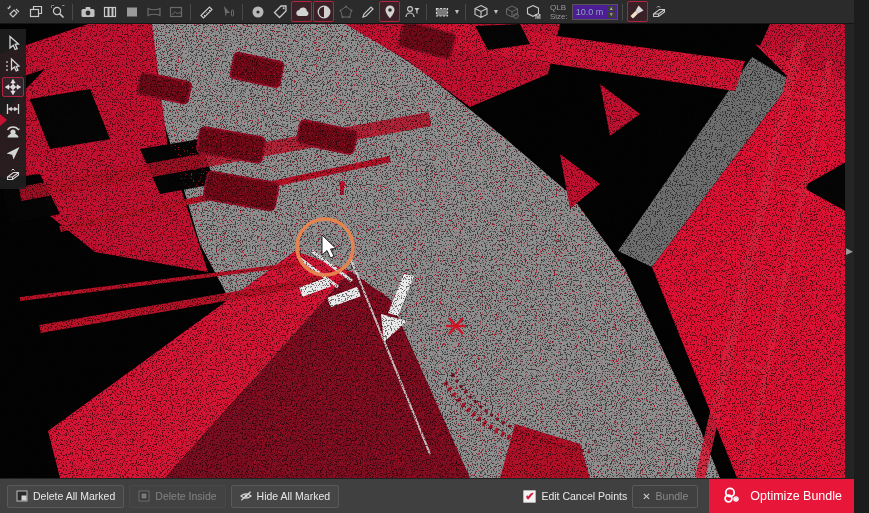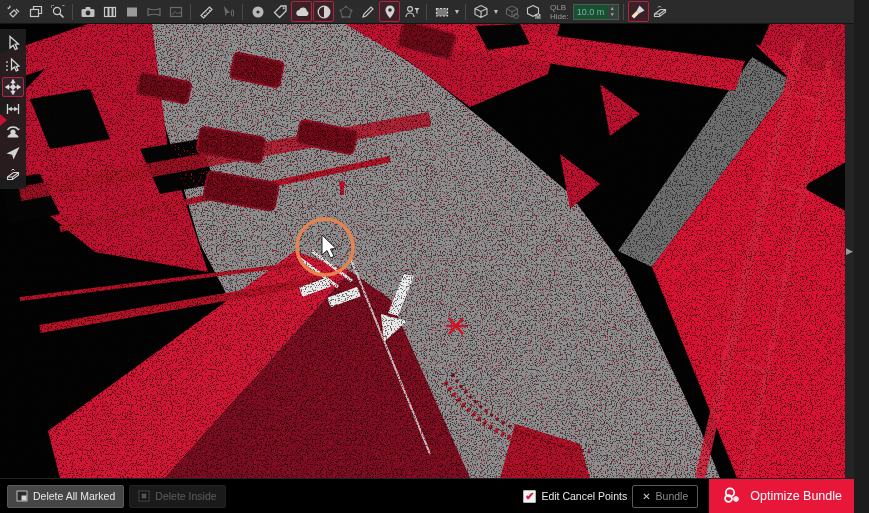--- a/index.html
+++ b/index.html
@@ -11,21 +11,21 @@
   .toolbar { height:24px; background:#2b2b2b; border-bottom:1px solid #151515;
              display:flex; align-items:center; padding:0 3px; gap:1px; flex:0 0 24px; }
   .tbtn { width:21px; height:21px; display:flex; align-items:center; justify-content:center;
           border:1px solid transparent; border-radius:2px; cursor:pointer; }
   .tbtn.hl { border-color:#b3233f; background:#3a2127; }
   .tbtn.dim { opacity:.4; }
   .tsep { width:1px; height:16px; background:#4a4a4a; margin:0 3px; }
   .caret { width:8px; height:21px; display:flex; align-items:center; justify-content:center;
            color:#bdbdbd; font-size:7px; cursor:pointer; }
   .qlb-label { color:#9a9a9a; font-size:8px; line-height:9px; margin:0 3px 0 5px; text-align:left; }
-  .qlb-input { width:46px; height:16px; background:#14532d; border:1px solid #555;
+  .qlb-input { width:46px; height:16px; background:#4c1d95; border:1px solid #555;
                color:#8fa3b8; font-size:9px; display:flex; align-items:center;
                padding:0 3px; justify-content:flex-start; position:relative; }
   .qlb-step { position:absolute; right:1px; top:1px; width:9px; height:12px;
               display:flex; flex-direction:column; gap:1px; }
   .qlb-step span { flex:1; background:#3d3d3d; font-size:5px; color:#aaa; line-height:5px; text-align:center; }
 
   
   .viewport { position:relative; height:454px; background:#000; flex:0 0 454px; overflow:hidden; }
   .scene { position:absolute; left:0; top:0; }
 
@@ -38,21 +38,21 @@
   .tool-indicator { position:absolute; left:0; top:90px; width:0; height:0; z-index:6;
                     border-top:6px solid transparent; border-bottom:6px solid transparent;
                     border-left:7px solid #c41230; }
 
   
   .right-strip { position:absolute; right:0; top:0; width:9px; height:454px; background:#242424; z-index:5;
                  display:flex; align-items:center; justify-content:center; }
   .right-strip .arrow { color:#9a9a9a; font-size:9px; cursor:pointer; }
 
   
-  .bottombar { height:35px; background:#000000; border-top:1px solid #222;
+  .bottombar { height:35px; background:#404040; border-top:1px solid #222;
                display:flex; align-items:center; padding:0 0 0 7px; gap:5px; flex:0 0 35px; }
   .bbtn { height:23px; background:#464646; border:1px solid #5a5a5a; border-radius:2px;
           color:#e8e8e8; font-size:10.5px; display:flex; align-items:center; gap:5px;
           padding:0 8px; cursor:pointer; white-space:nowrap; }
   .bbtn .bicon { width:12px; height:12px; display:flex; align-items:center; justify-content:center; }
   .bbtn.off { opacity:.38; pointer-events:none; }
   .spacer { flex:1; }
   .chk { display:flex; align-items:center; gap:5px; color:#e8e8e8; font-size:10.5px; cursor:pointer; white-space:nowrap; }
   .chk .box { width:13px; height:13px; background:#f2f2f2; border:1px solid #b5b5b5; border-radius:1px;
               display:flex; align-items:center; justify-content:center; }
@@ -211,21 +211,21 @@
         </svg>
     </span>
     <span class="tbtn">
       <svg width="16" height="16" viewBox="0 0 16 16">
           <path d="M7 1.5 L12.5 4.2 V9.6 L7 12.3 L1.5 9.6 V4.2 Z" fill="none" stroke="#c8c8c8" stroke-width="1.1"></path>
           <text x="9" y="14.5" font-size="7" fill="#c8c8c8" font-family="Liberation Sans, sans-serif" font-weight="bold">M</text>
         </svg>
     </span>
     <span class="qlb-label">
       <span>QLB</span><br>
-      <span>Hide:</span>
+      <span>Size:</span>
     </span>
     <span class="qlb-input">
       <span>10.0 m</span>
       <span class="qlb-step">
           <span>▲</span>
           <span>▼</span>
         </span>
     </span>
     <span class="tsep"></span>
     <span class="tbtn hl">
@@ -425,20 +425,30 @@
       <span class="bicon">
         <svg width="12" height="12" viewBox="0 0 12 12">
             <rect x="1" y="1" width="10" height="10" fill="#2a2a2a" stroke="#bbb" stroke-width="1"></rect>
             <rect x="3.5" y="3.5" width="5" height="5" fill="#d5d5d5"></rect>
           </svg>
       </span>
       <span>Delete Inside</span>
     </span>
 
 
+    <span class="bbtn on">
+      <span class="bicon">
+        <svg width="13" height="12" viewBox="0 0 13 12">
+            <path d="M1 6 Q6.5 1.5 12 6 Q6.5 10.5 1 6 Z" fill="none" stroke="#d5d5d5" stroke-width="1.2"></path>
+            <circle cx="6.5" cy="6" r="1.7" fill="#d5d5d5"></circle>
+            <line x1="1.5" y1="10.5" x2="11.5" y2="1.5" stroke="#d5d5d5" stroke-width="1.4"></line>
+          </svg>
+      </span>
+      <span>Hide All Marked</span>
+    </span>
 
     <span class="spacer"></span>
 
     <span class="chk on">
       <span class="box">
           <span class="tick">✔</span>
         </span>
       <span>Edit Cancel Points</span>
     </span>
 

